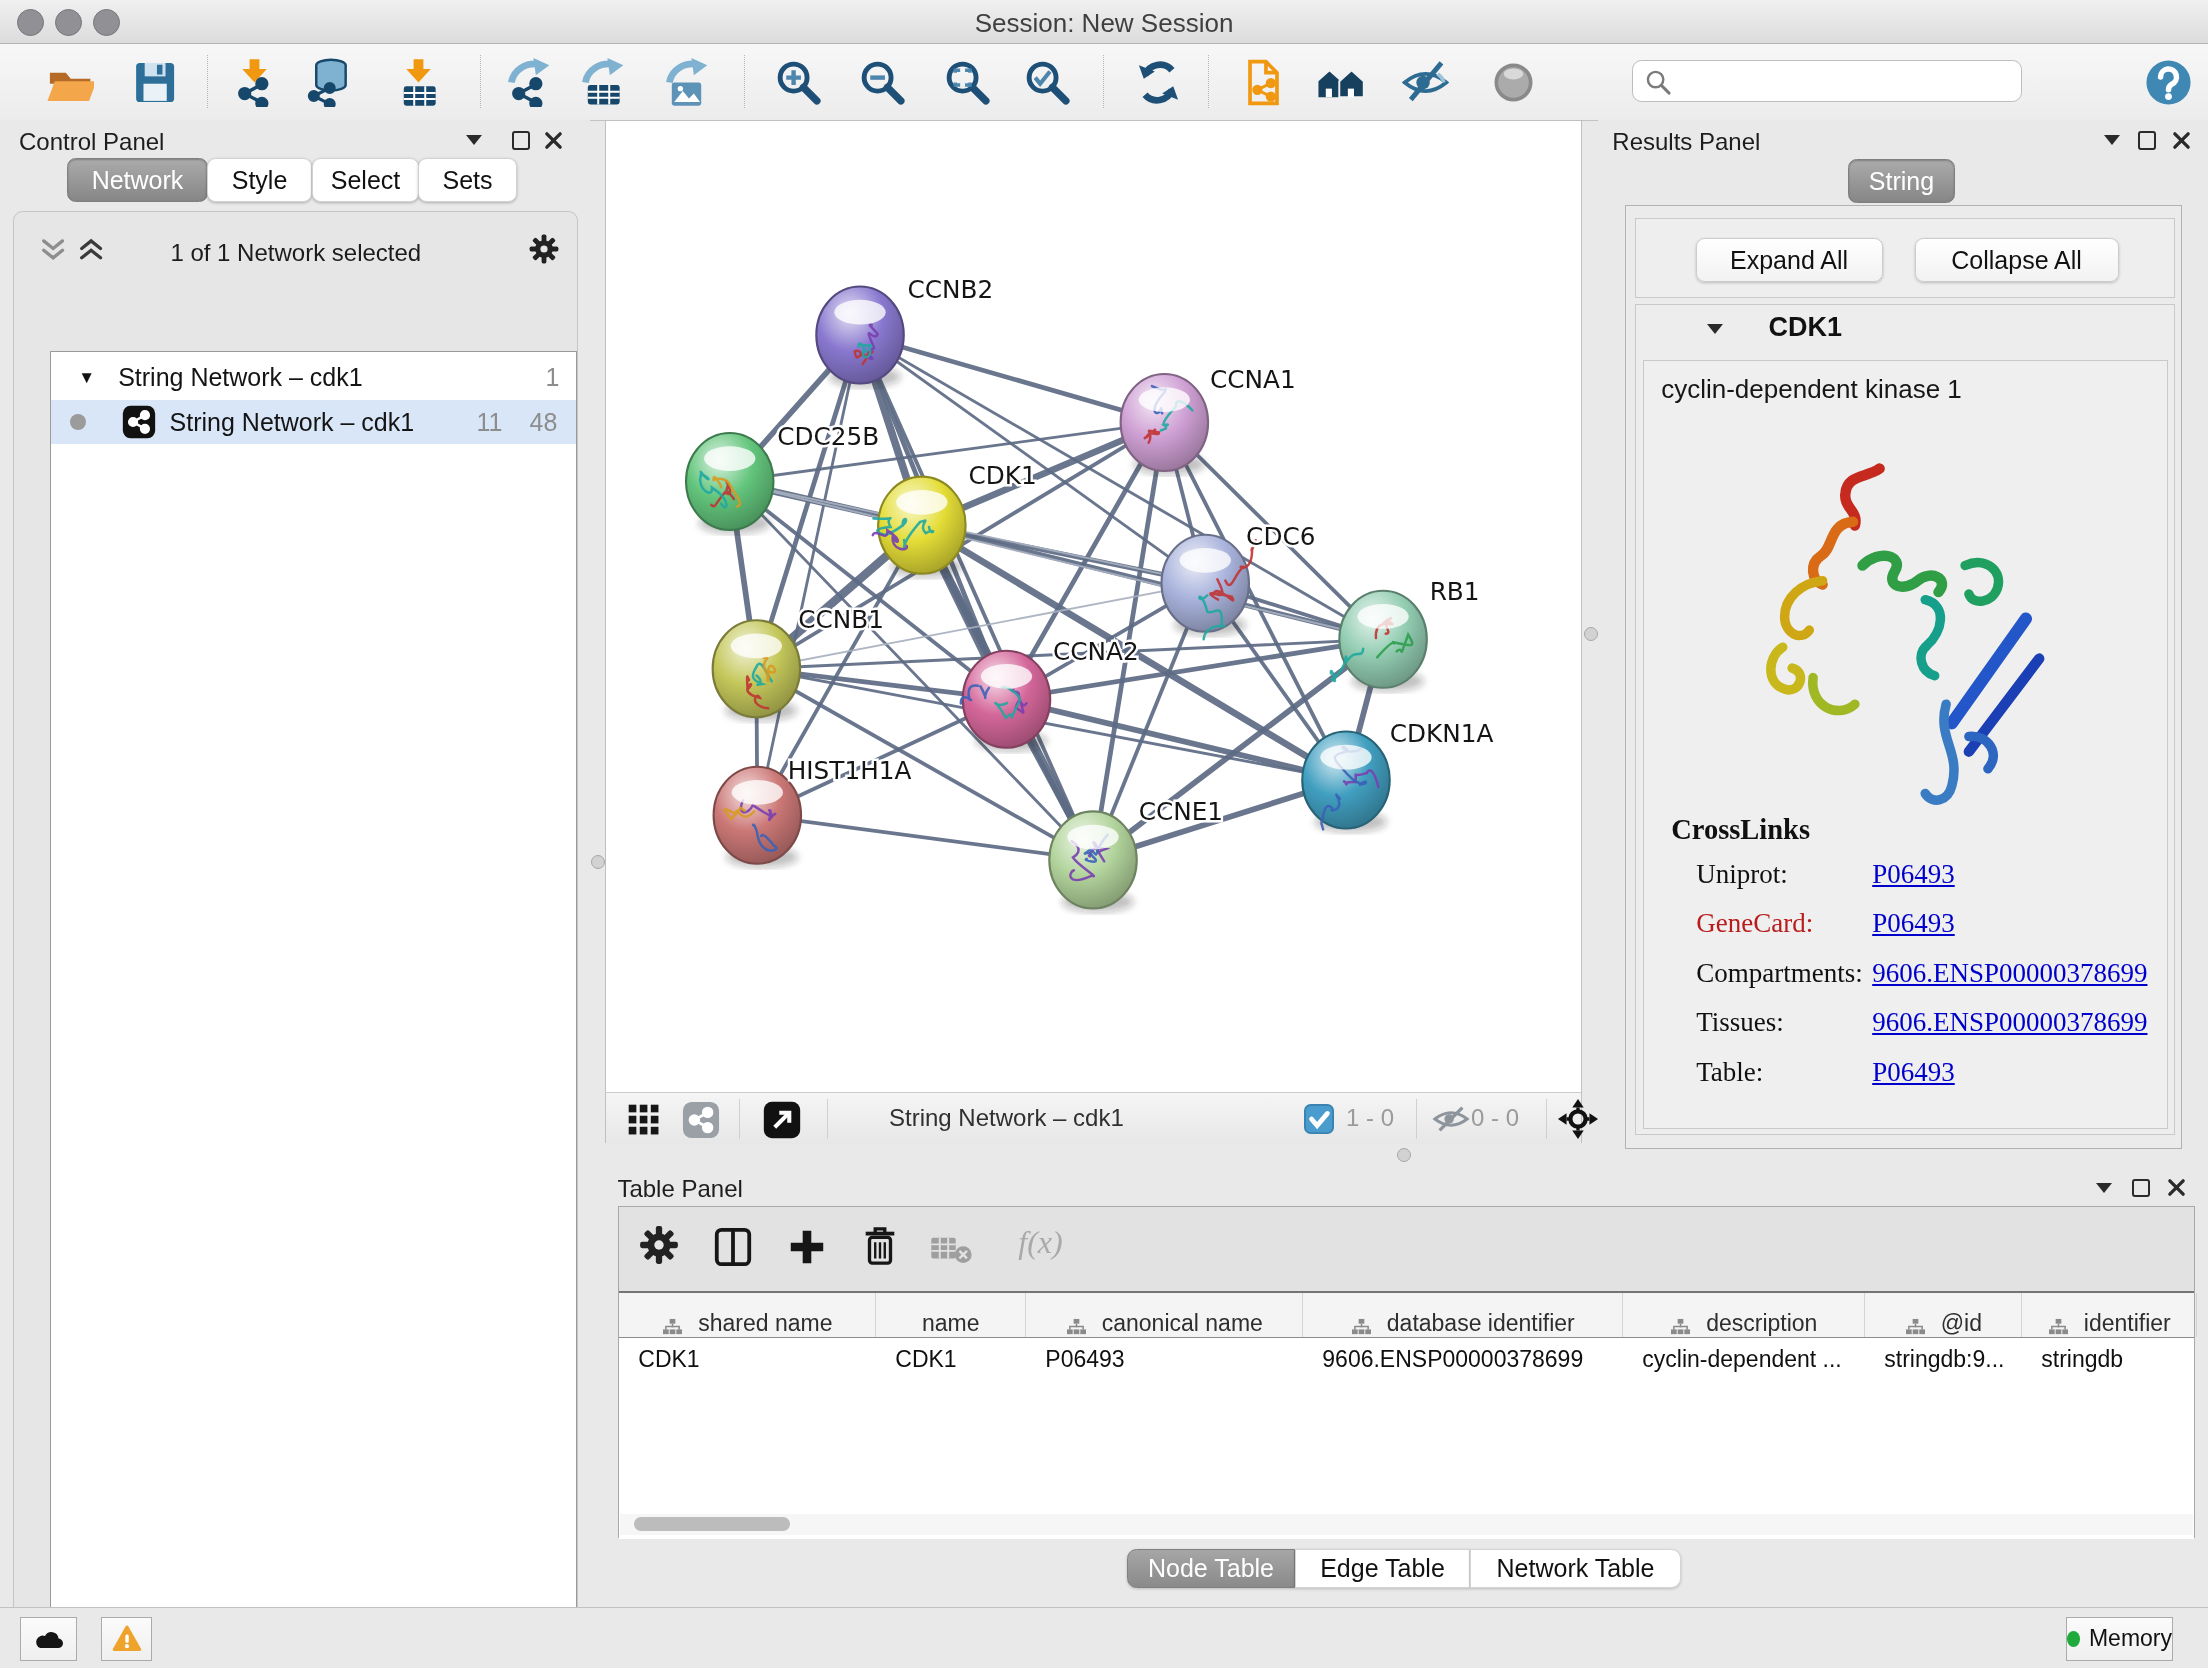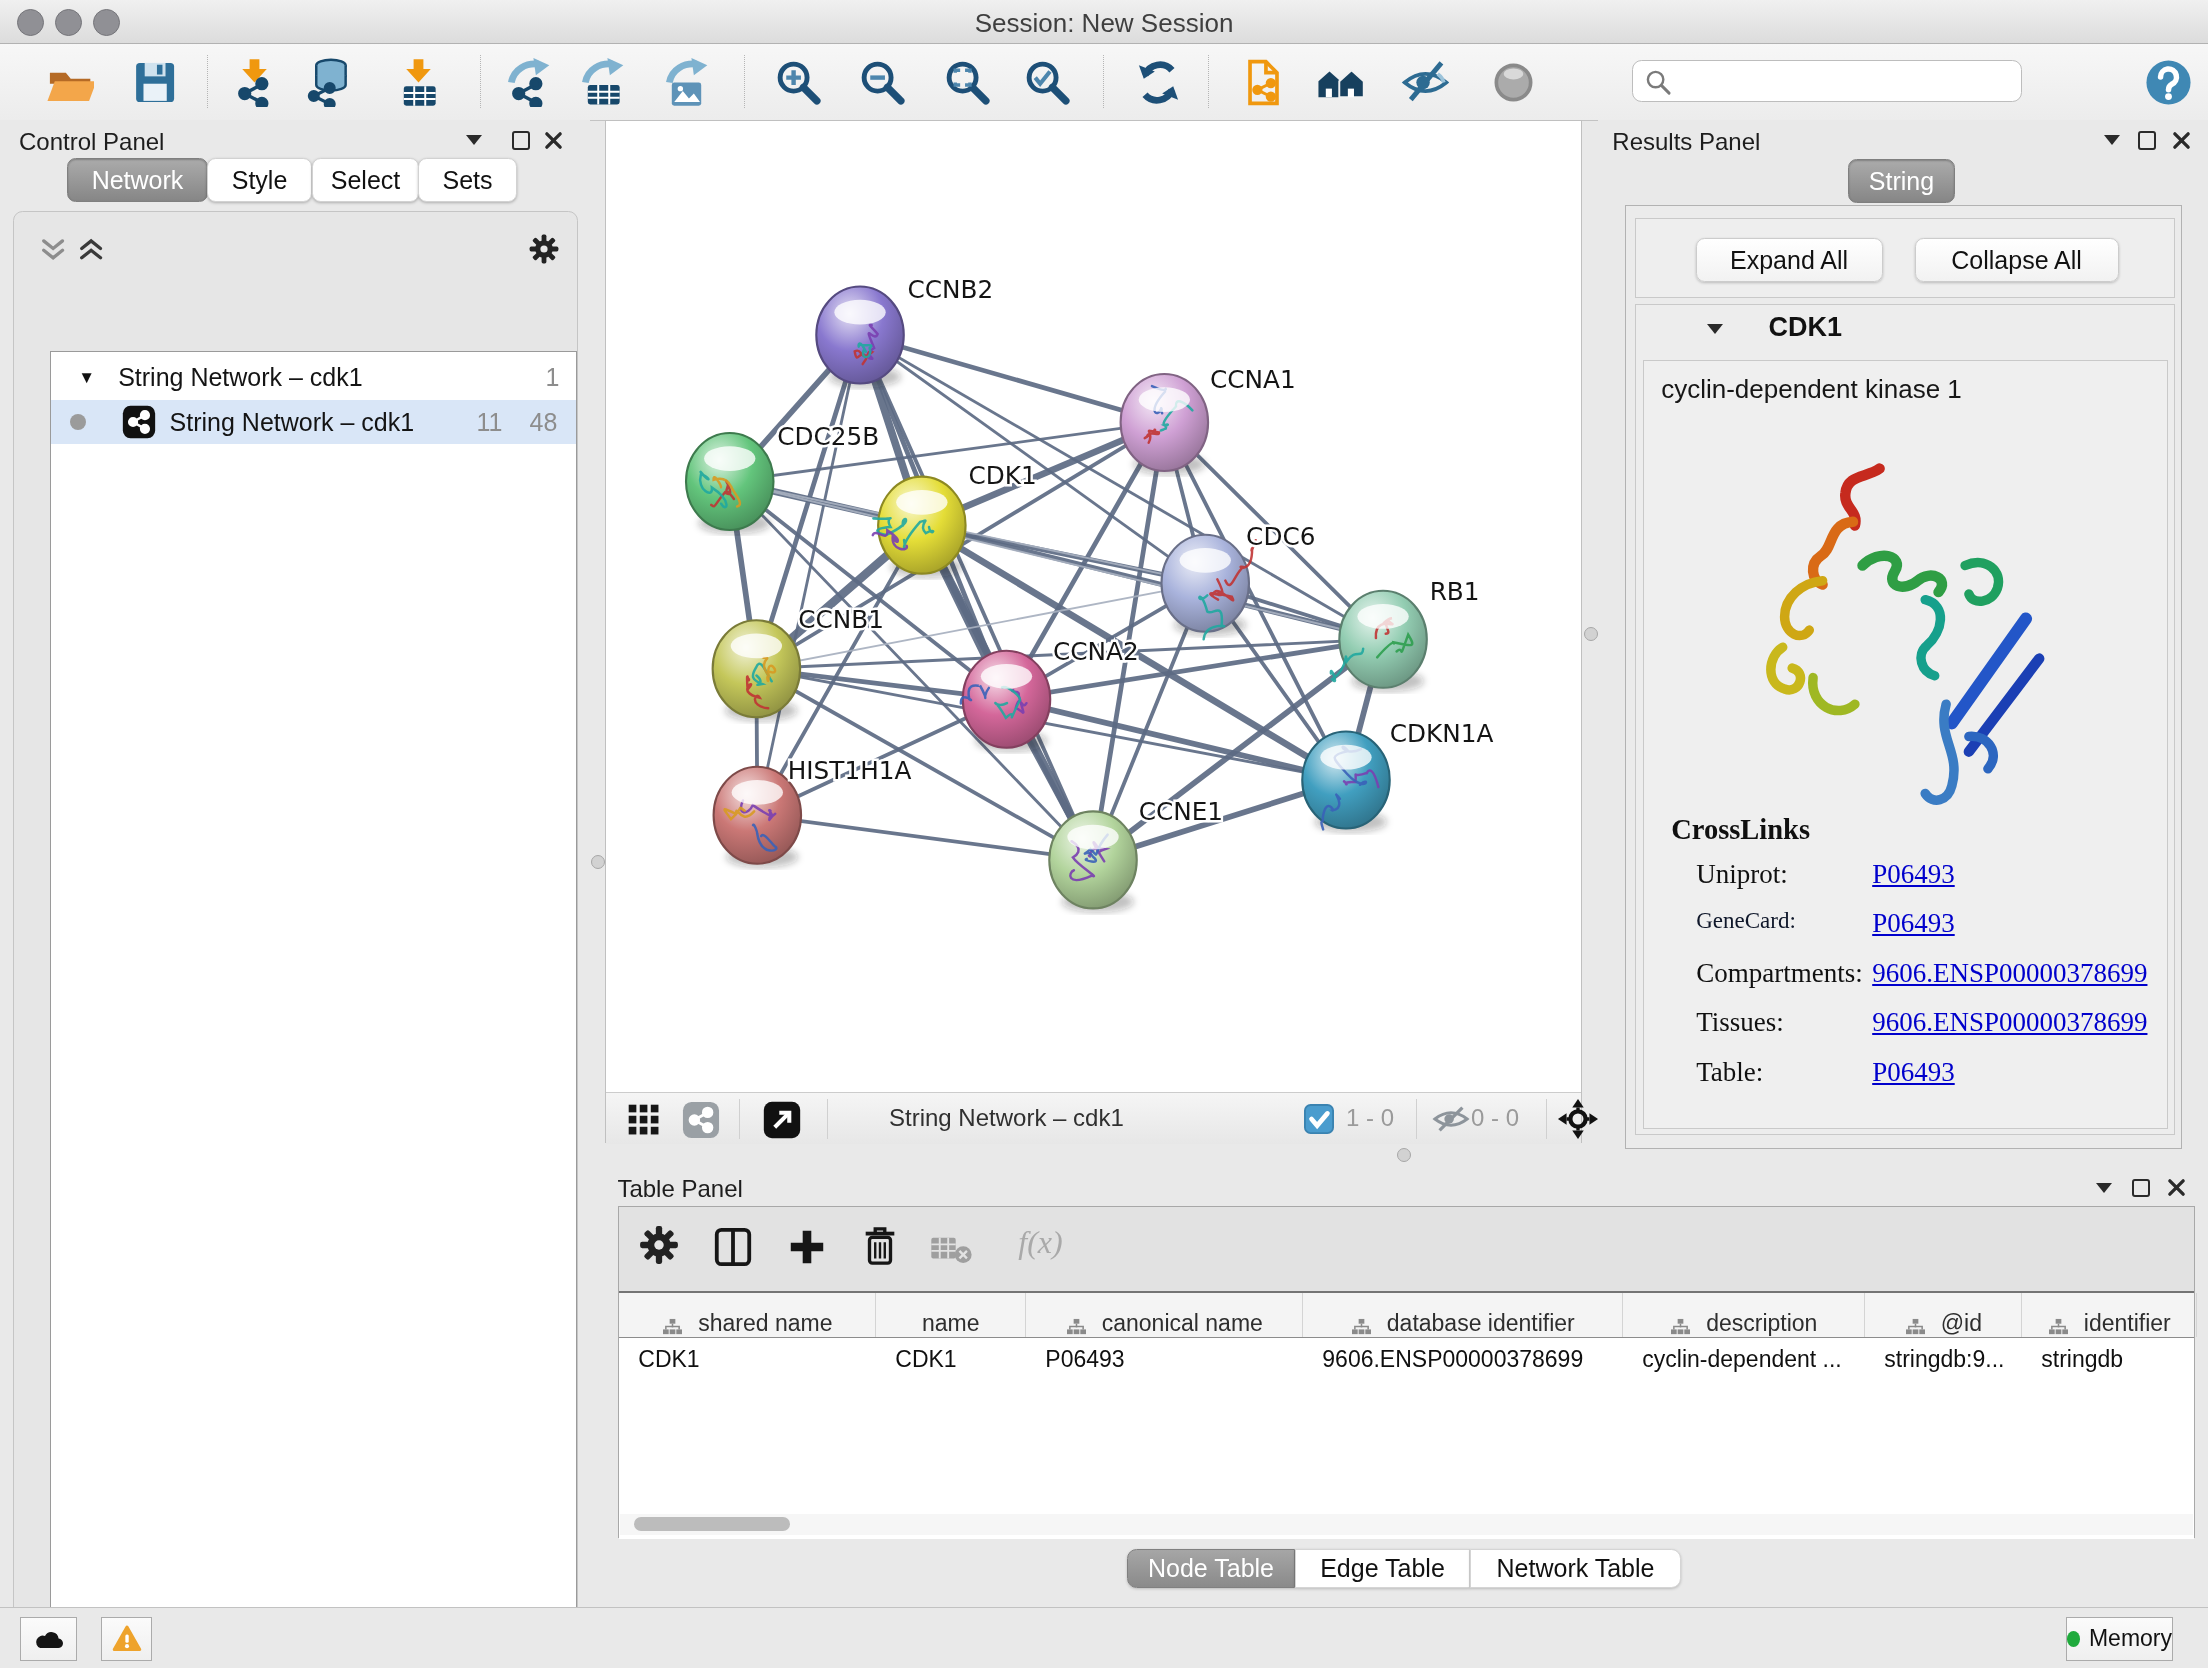--- a/index.html
+++ b/index.html
@@ -287,20 +287,21 @@
         <path d="M5 4 l10 8 10-8"></path>
           <path d="M5 14 l10 8 10-8"></path>
         </g>
     </svg>
     <svg class="abs" style="left:63px;top:25px" width="32" height="28.5" viewBox="0 0 34 30">
       <g fill="none" stroke="#3a3a3a" stroke-width="3.5" stroke-linecap="round">
         <path d="M5 12 l10 -8 10 8"></path>
           <path d="M5 22 l10 -8 10 8"></path>
         </g>
     </svg>
+    <div class="abs" style="left:0;top:27px;width:100%;text-align:center;font-size:24px;color:#1c1c1c">1 of 1 Network selected</div>
     <div class="abs" style="left:514px;top:21px" id="cp-gear">
         <svg width="32" height="32" viewBox="0 0 40 40">
   <g fill="#222">
    <rect x="17" y="2" width="6" height="36" rx="2"></rect>
    <rect x="17" y="2" width="6" height="36" rx="2" transform="rotate(45 20 20)"></rect>
    <rect x="17" y="2" width="6" height="36" rx="2" transform="rotate(90 20 20)"></rect>
    <rect x="17" y="2" width="6" height="36" rx="2" transform="rotate(135 20 20)"></rect>
    <circle cx="20" cy="20" r="11"></circle>
           </g>
           <circle cx="20" cy="20" r="4.5" fill="#e6e6e6"></circle>
@@ -641,21 +642,21 @@
             <path d="M262 300 c20 -2 34 18 20 34" stroke="#2c66c0" stroke-width="10"></path>
           </g>
         </svg>
         <div class="serif abs" style="left:27px;top:453px;font-size:28.5px;font-weight:bold;color:#101010">CrossLinks</div>
         <div id="crosslinks-rows" class="abs" style="left:0;top:498px;width:100%">
             <div class="abs" style="left:0;top:0px;width:100%;height:42px">
               <span class="serif abs" style="left:52px;font-size:27px;color:#101010">Uniprot:</span>
               <a class="xlink abs" style="left:228px" href="#">P06493</a>
             </div>
             <div class="abs" style="left:0;top:49px;width:100%;height:42px">
-              <span class="serif abs" style="left:52px;font-size:23px;color:#0f172a">GeneCard:</span>
+              <span class="serif abs" style="left:52px;font-size:27px;color:#b91c1c">GeneCard:</span>
               <a class="xlink abs" style="left:228px" href="#">P06493</a>
             </div>
             <div class="abs" style="left:0;top:99px;width:100%;height:42px">
               <span class="serif abs" style="left:52px;font-size:27px;color:#101010">Compartments:</span>
               <a class="xlink abs" style="left:228px" href="#">9606.ENSP00000378699</a>
             </div>
             <div class="abs" style="left:0;top:148px;width:100%;height:42px">
               <span class="serif abs" style="left:52px;font-size:27px;color:#101010">Tissues:</span>
               <a class="xlink abs" style="left:228px" href="#">9606.ENSP00000378699</a>
             </div>

